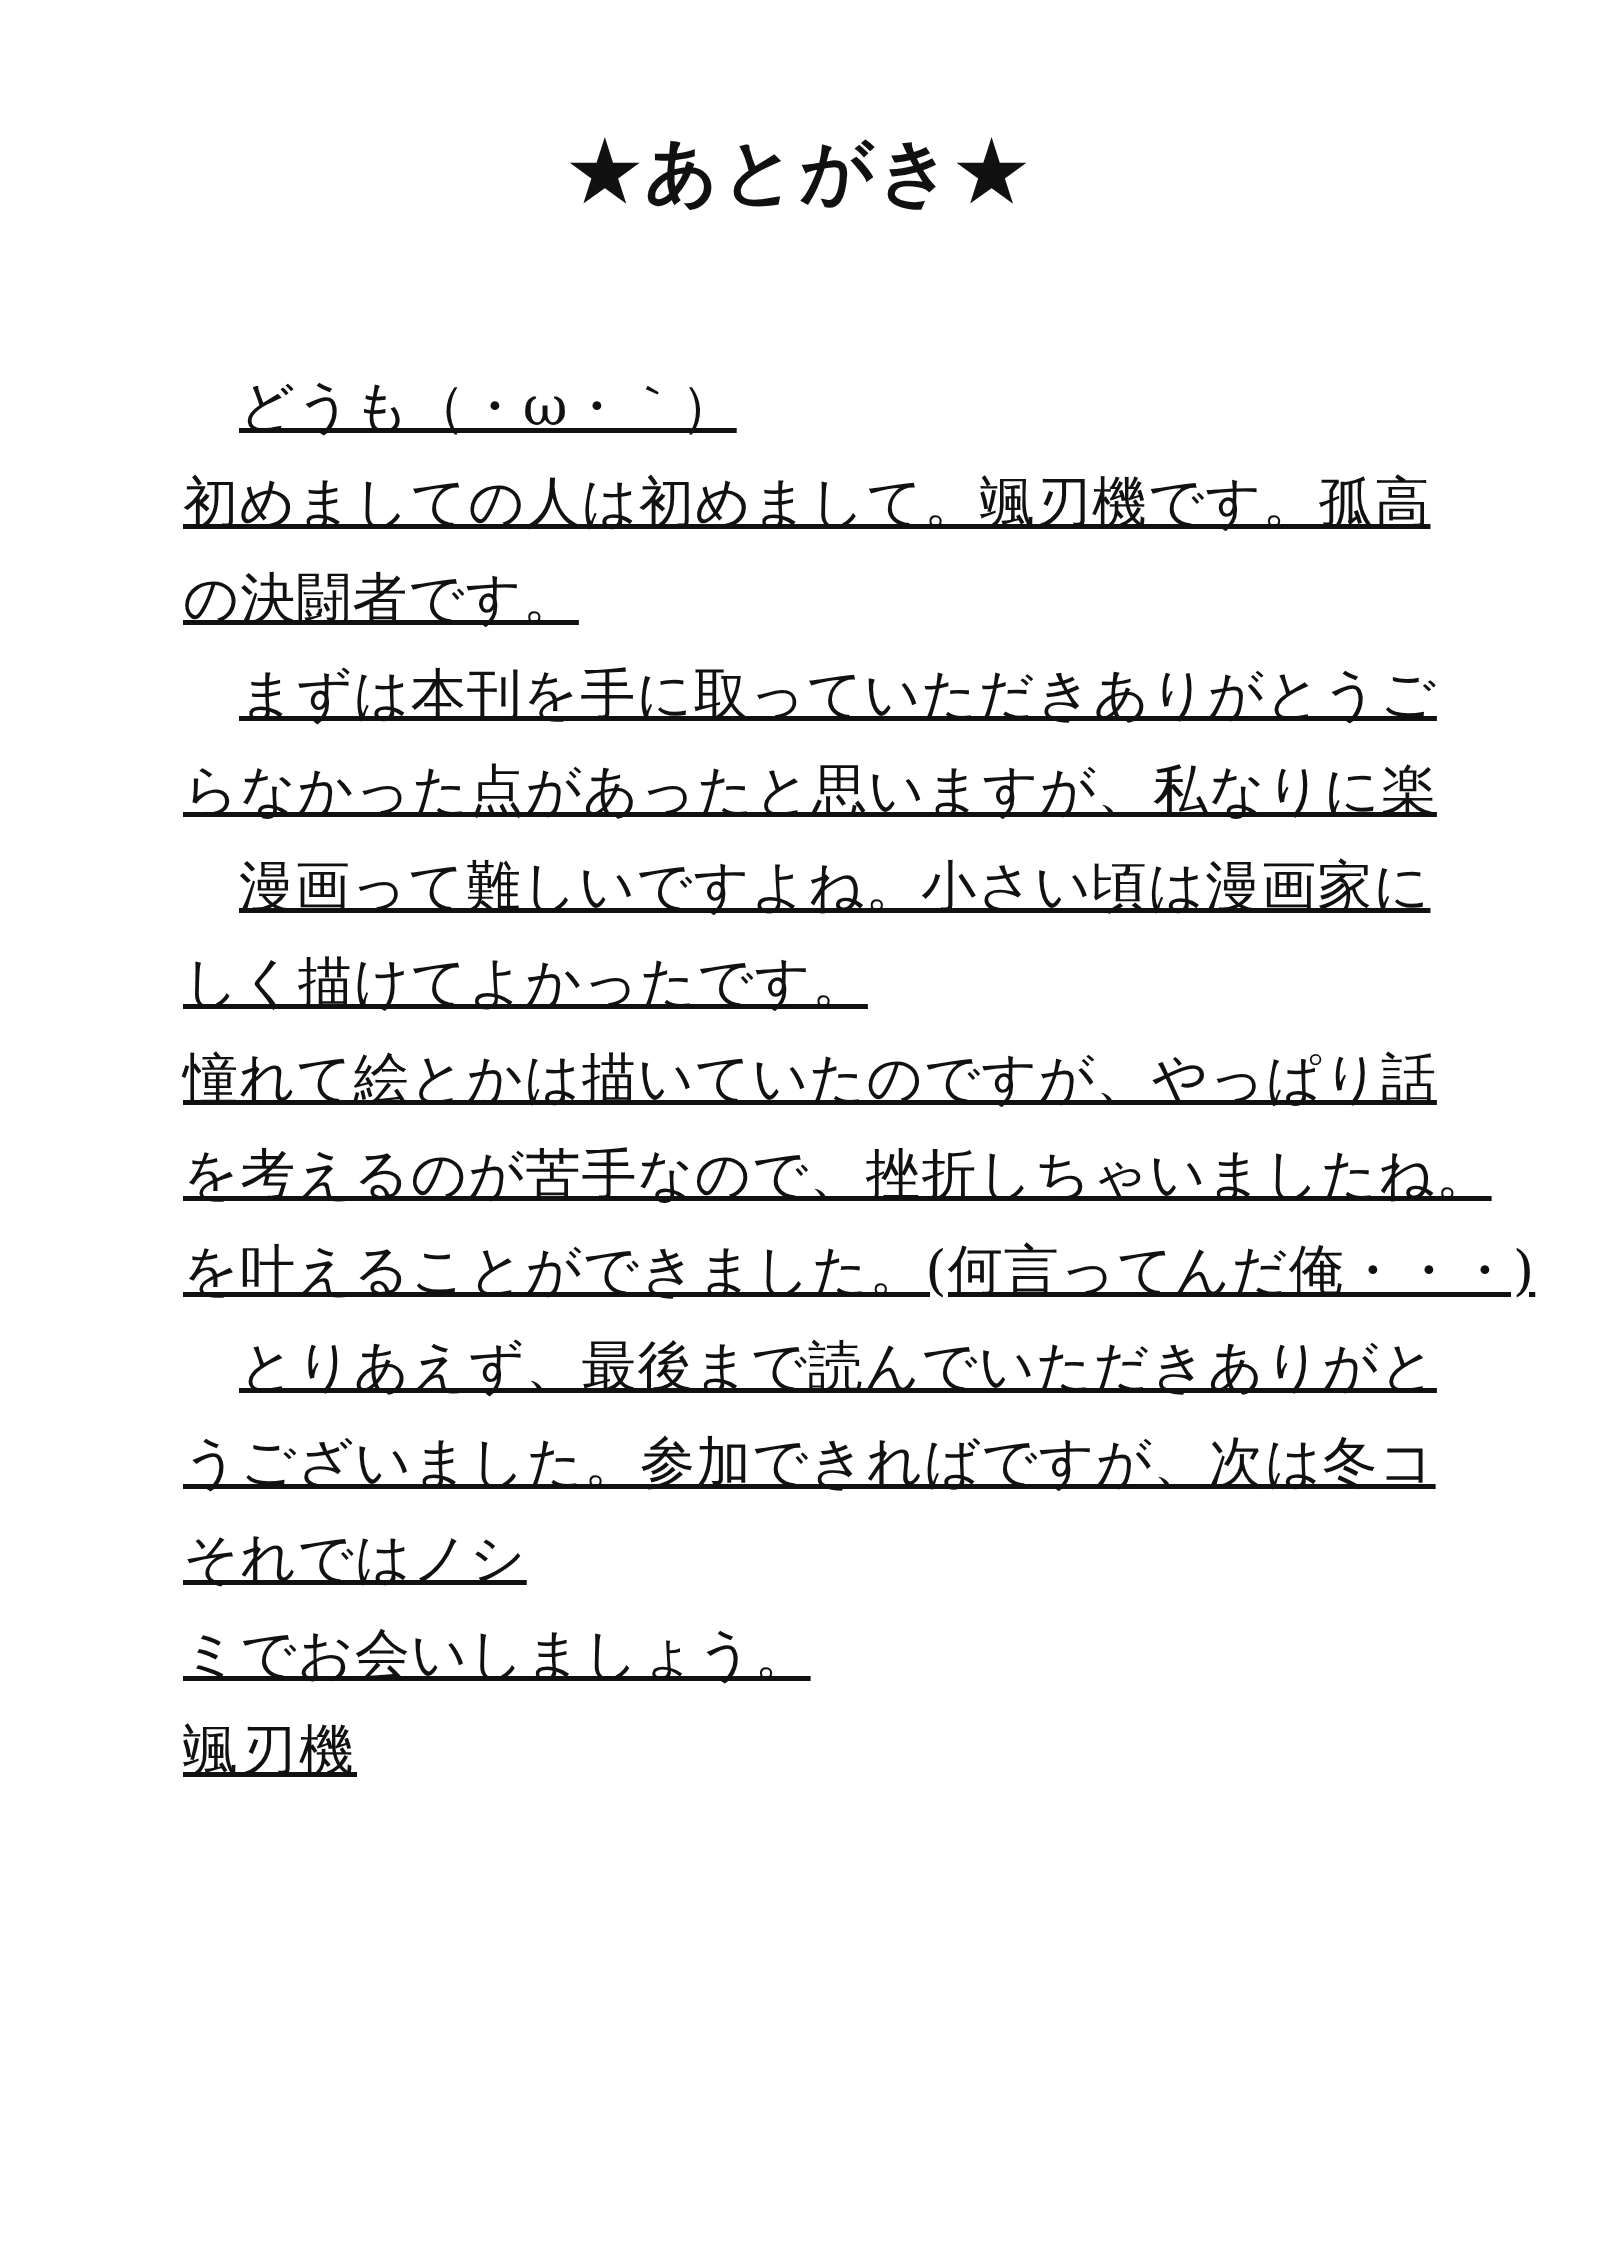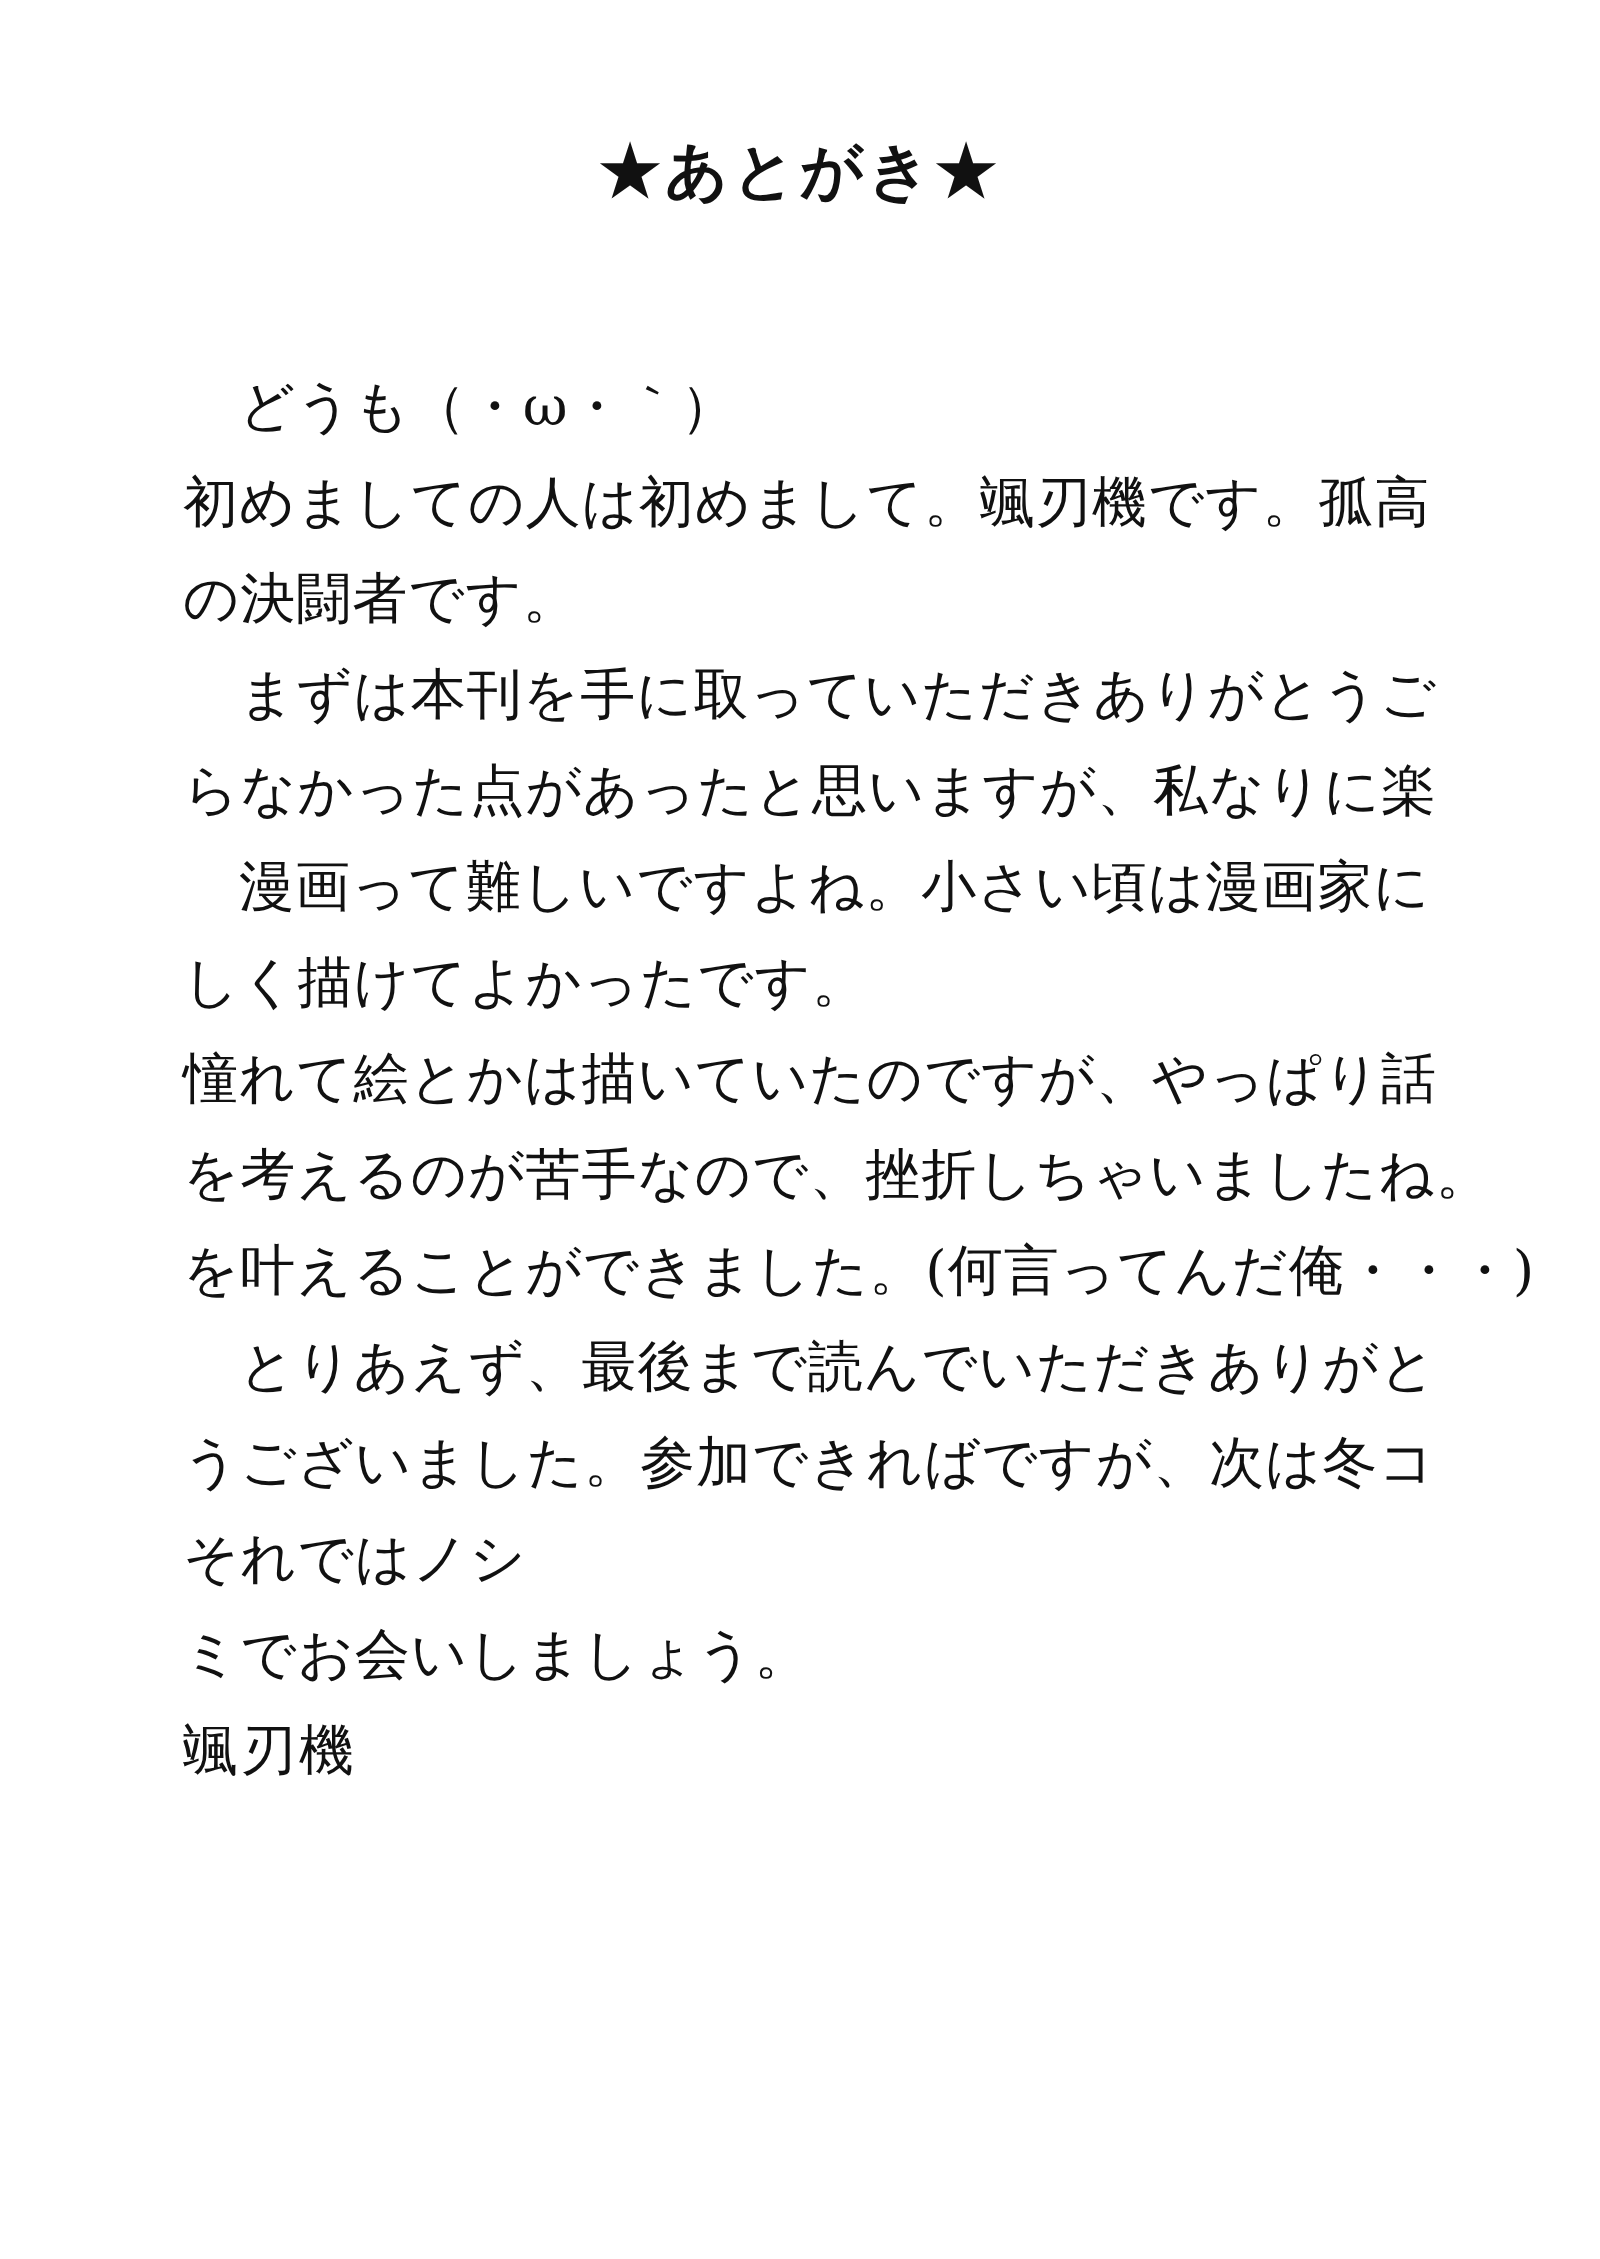--- a/index.html
+++ b/index.html
@@ -16,35 +16,36 @@
   }
   .page {
     width: 1600px;
     height: 2259px;
     background: #ffffff;
     box-sizing: border-box;
   }
   .title {
     padding-top: 116px;
     text-align: center;
-    font-size: 62px;
+    font-size: 72px;
     line-height: 110px;
     font-weight: bold;
     letter-spacing: 4px;
     white-space: nowrap;
   }
   .body-text {
     margin: 132px 170px 0 183px;
     font-size: 55px;
     line-height: 96px;
     letter-spacing: 1px;
   }
   .line {
     white-space: nowrap;
     height: 96px;
+    text-decoration: underline;
   }
   .line.indent {
     text-indent: 56px;
   }
   .line.sig {
     text-align: left;
     letter-spacing: 3px;
   }
 </style>
 </head>

